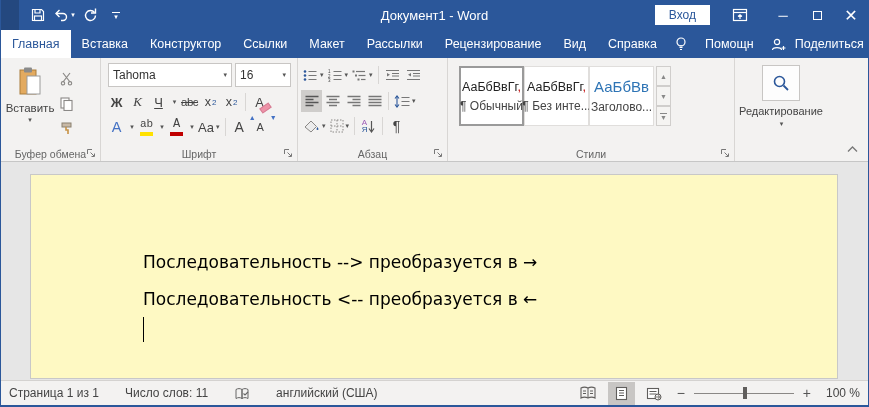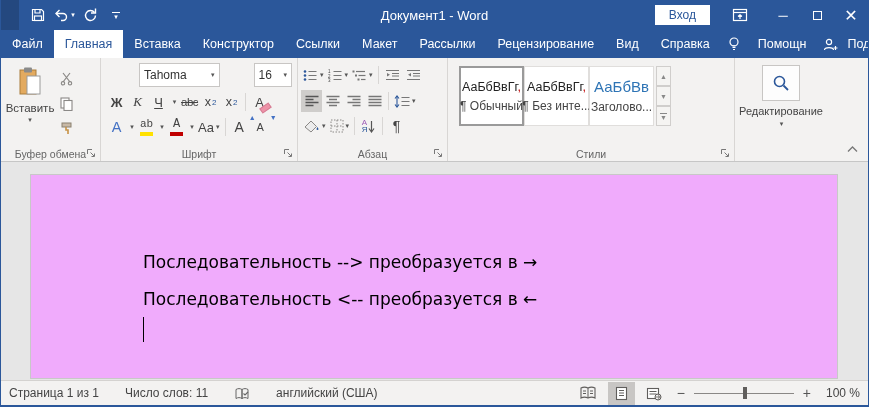--- a/index.html
+++ b/index.html
@@ -46,21 +46,21 @@
   
   .g-clip { width:100px; display:flex; }
   .paste-btn { width:52px; display:flex; flex-direction:column; align-items:center; justify-content:flex-start; padding-top:5px; cursor:pointer; }
   .paste-lbl { font-size:11.5px; color:#444; margin-top:4px; }
   .paste-dd { font-size:7px; color:#555; margin-top:2px; }
   .clip-col { display:flex; flex-direction:column; justify-content:flex-start; gap:3px; padding-top:6px; }
 
   
   .g-font { width:197px; }
   .combo { display:flex; align-items:center; justify-content:space-between; background:#fff; border:1px solid #c8c6c4;
-    height:21px; font-size:12px; color:#333; padding:11px 4px; cursor:pointer;margin-left:31px; }
+    height:21px; font-size:12px; color:#333; padding:11px 4px; cursor:pointer; }
   .f-bold { font-weight:bold; }
   .f-italic { font-style:italic; font-family:"Liberation Serif", serif; }
   .f-under { text-decoration:underline; }
   .f-strike { text-decoration:line-through; font-size:11.5px; letter-spacing:-0.5px; }
   .subsup { font-size:12.5px; }
   .subsup .s2 { font-size:8px; color:#2b579a; }
   .eraser-wrap { position:relative; }
   .eraser { position:absolute; right:-1px; bottom:2px; width:11px; height:6px; background:#ee93a8; transform:rotate(-35deg); border:1px solid #d57e94; }
   .fx-a { color:#4472c4; font-size:14.5px; }
   .colbar-btn { display:inline-flex; flex-direction:column; align-items:center; justify-content:center; line-height:11px;font-family:Liberation Mono, monospace; }
@@ -89,21 +89,21 @@
 
   
   .g-edit { width:92px; border-right:none; }
   .edit-btn { display:flex; flex-direction:column; align-items:center; padding-top:4px; cursor:pointer; }
   .edit-iconbox { width:38px; height:36px; background:#fdfdfd; border:1px solid #c8c6c4; display:flex; align-items:center; justify-content:center; }
   .edit-lbl { font-size:11px; color:#444; margin-top:4px; white-space:nowrap; }
   .collapse-btn { position:absolute; right:10px; bottom:8px; cursor:pointer; }
 
   
   .docarea { position:relative; height:218px; background:#e6e6e6; overflow:hidden; }
-  .page { position:absolute; left:29px; top:12px; width:808px; height:205px; background:#f0abfc; border:1px solid #c8c8c8; }
+  .page { position:absolute; left:29px; top:12px; width:808px; height:205px; background:#fef9c3; border:1px solid #c8c8c8; }
   .docline { position:absolute; left:112px; font-size:17px; color:#000; font-family:"DejaVu Sans", sans-serif; white-space:nowrap; }
   .line1 { top:77px; }
   .line2 { top:114px; }
   .caret { position:absolute; left:112px; top:142px; width:1px; height:25px; background:#000; }
 
   
   .statusbar { height:25px; background:#f3f2f1; border-top:1px solid #d4d2d0; display:flex; align-items:center;
     font-size:12px; color:#444; padding:0 8px; }
   .sb-item { margin-right:26px; white-space:nowrap; cursor:pointer; display:flex; align-items:center; gap:4px; }
   .sb-right { margin-left:auto; display:flex; align-items:center; gap:6px; }
@@ -162,21 +162,20 @@
       </div>
       <div class="winctl">─</div>
       <div class="winctl">
           <span class="maxbox"></span>
         </div>
       <div class="winctl closex">✕</div>
     </div>
   </div>
 
   <div class="tabrow">
-    <div class="tab">Файл</div>
     <div class="tab active">Главная</div>
     <div class="tab">Вставка</div>
     <div class="tab">Конструктор</div>
     <div class="tab">Ссылки</div>
     <div class="tab">Макет</div>
     <div class="tab">Рассылки</div>
     <div class="tab">Рецензирование</div>
     <div class="tab">Вид</div>
     <div class="tab">Справка</div>
     <div class="tab-spacer"></div>

